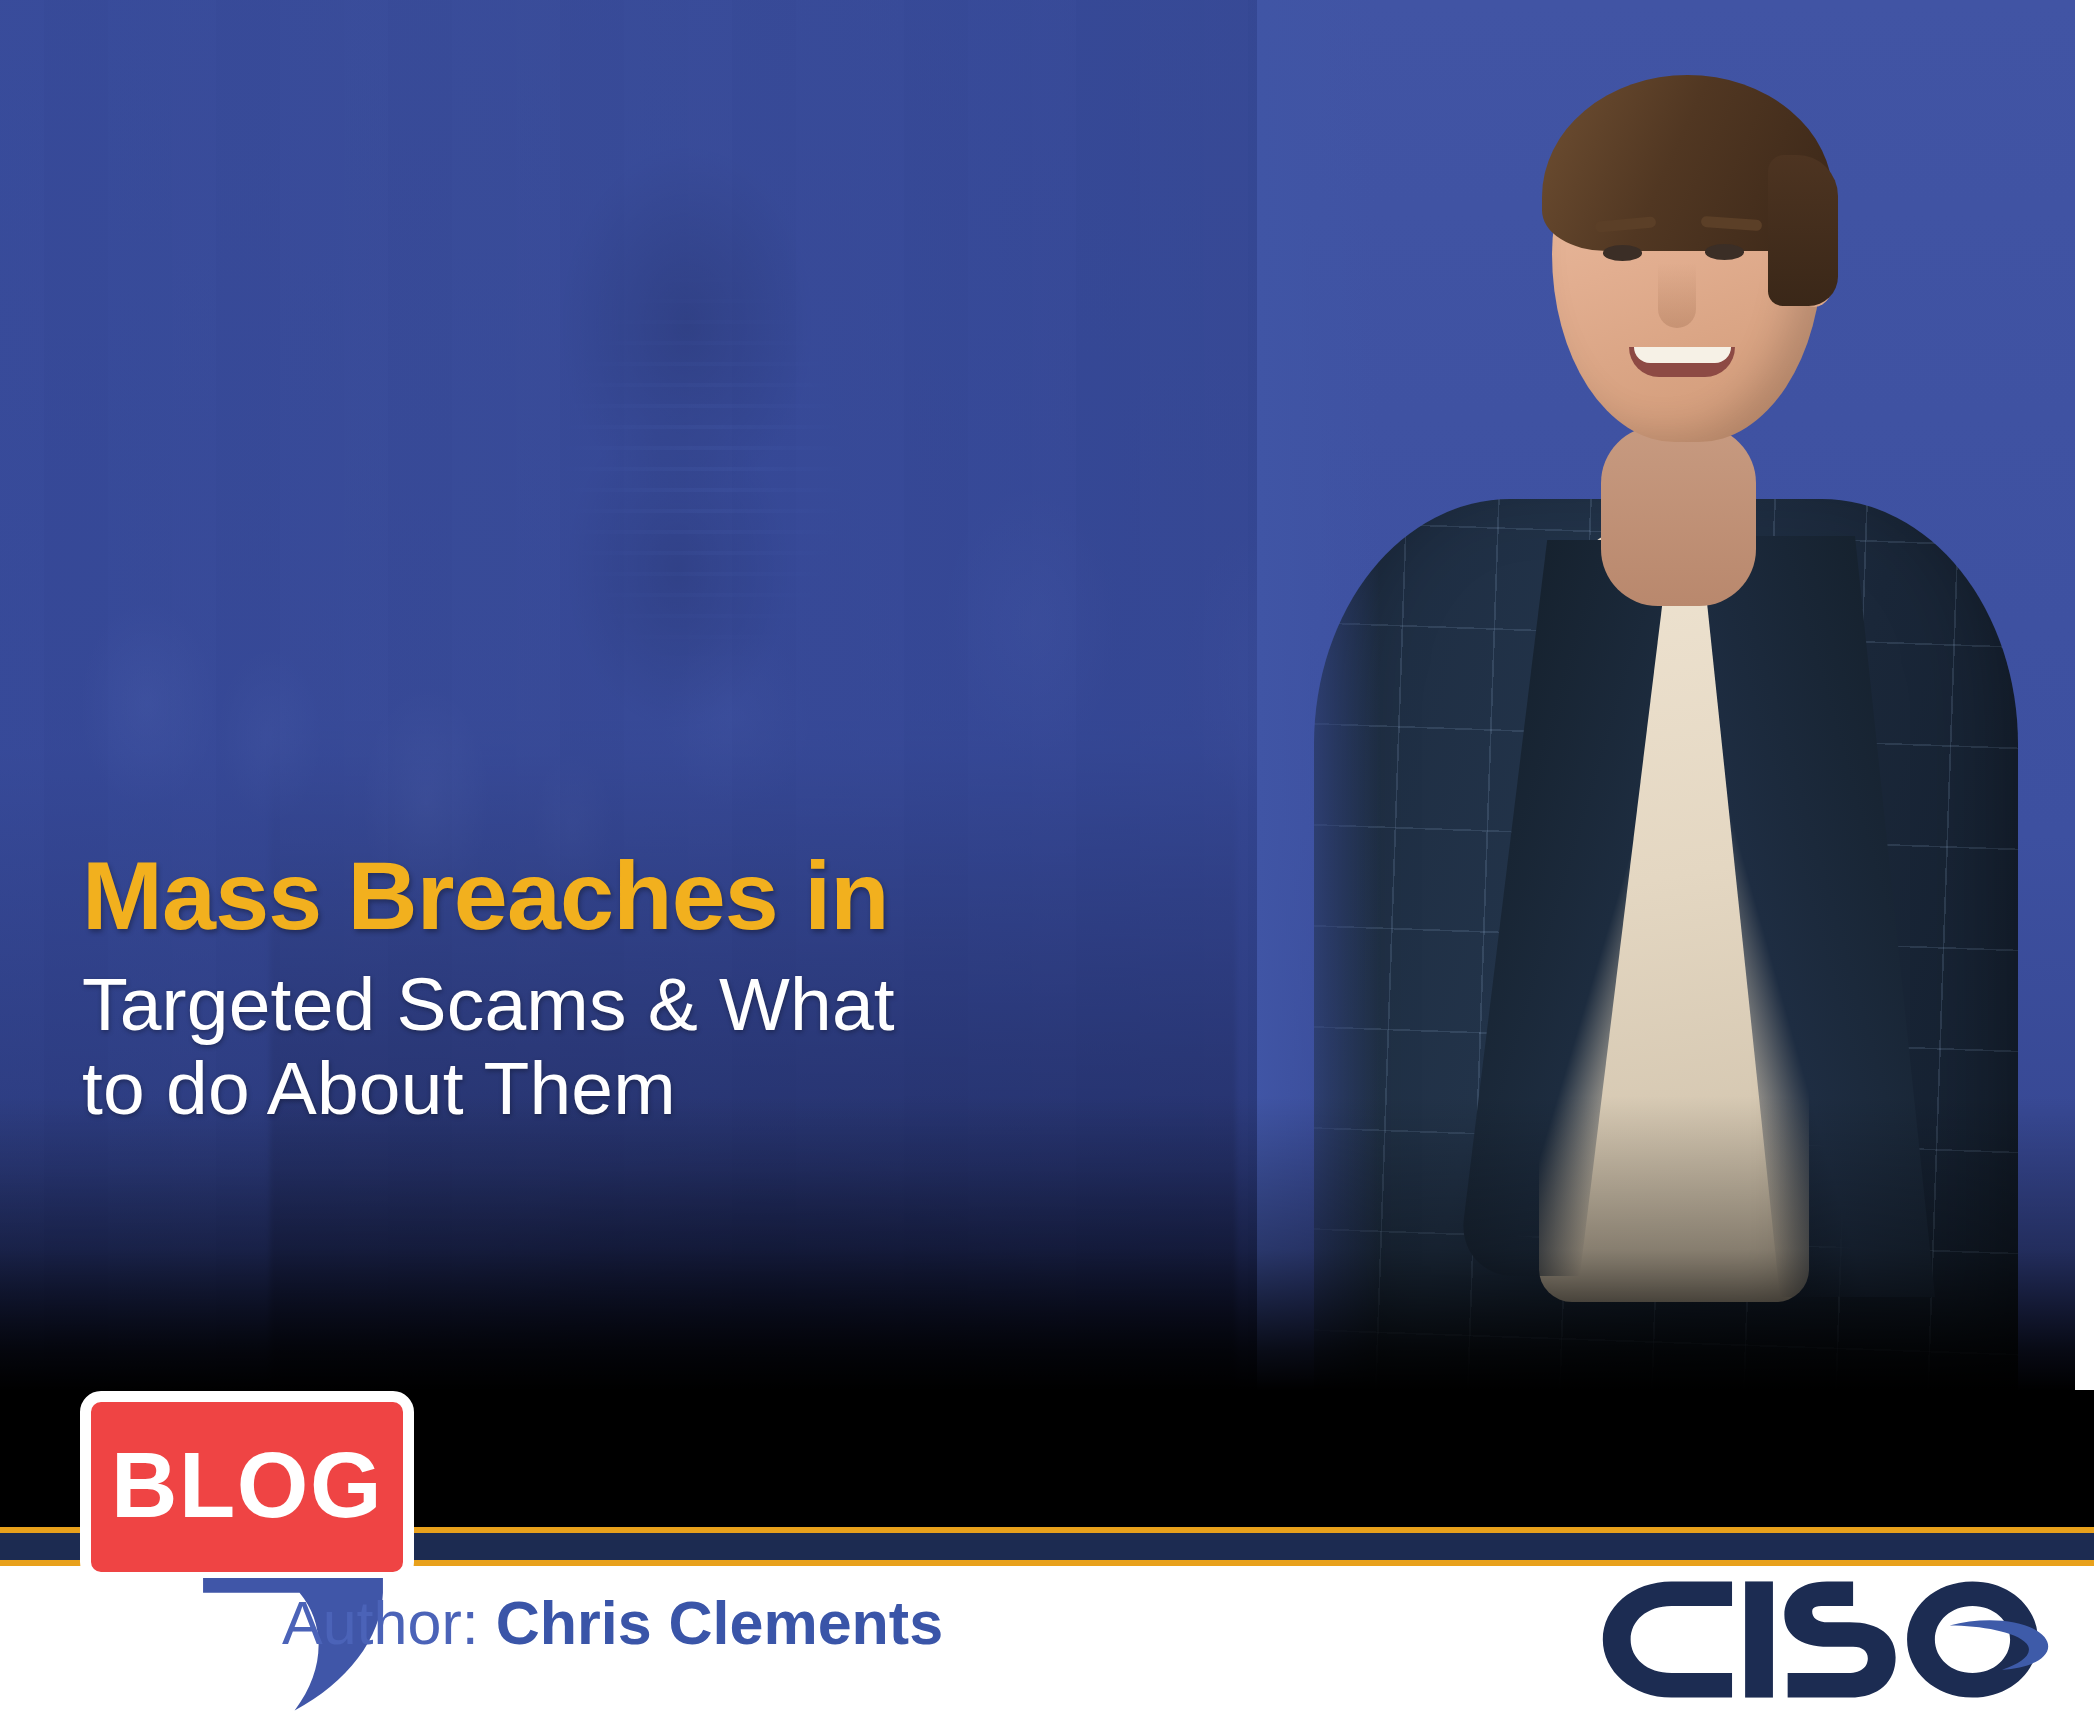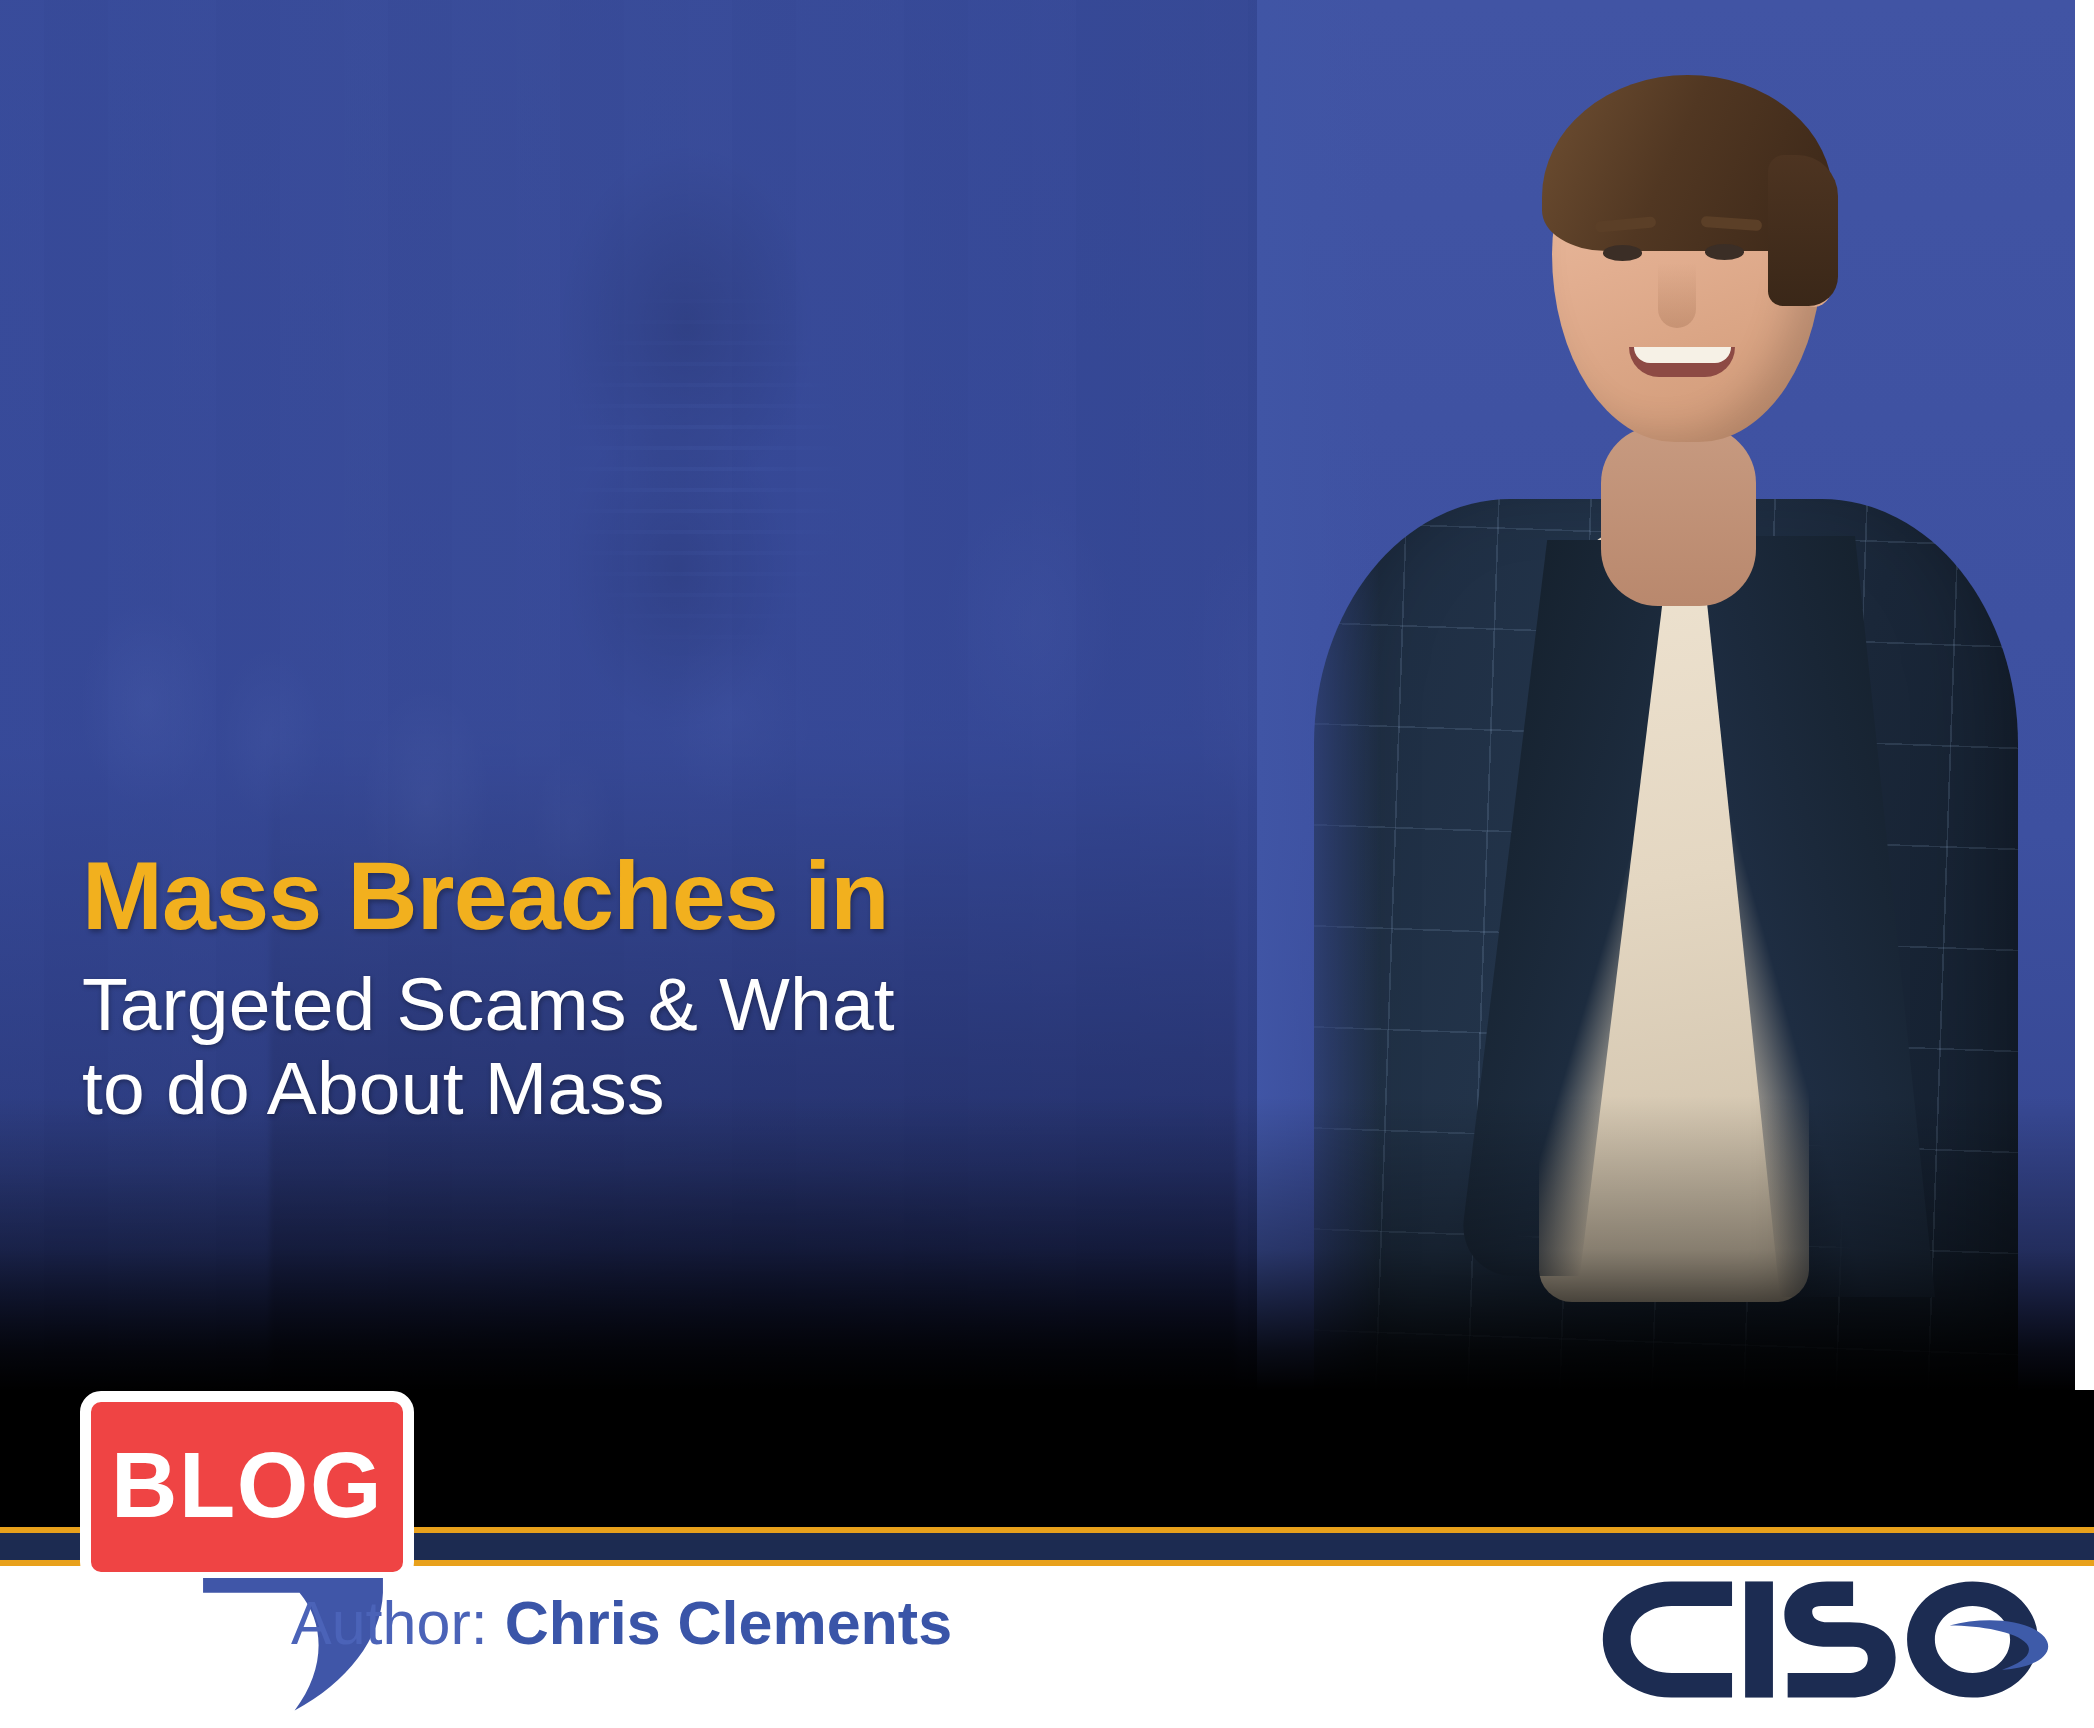--- a/index.html
+++ b/index.html
@@ -274,21 +274,21 @@
     font-size:92px;
     font-weight:bold;
     letter-spacing:1.6px;
     line-height:1;
     margin-top:-3.3px;
   }
   .blog-tail { position:absolute; left:123px; top:187px; width:180px; height:139px; }
 
   
   .author {
-    position:absolute; left:291px; top:1593px;
+    position:absolute; left:282px; top:1593px;
     font-size:61px;
     line-height:1;
     white-space:nowrap;
   }
   .author-label { color:#4B63B8; font-weight:normal; }
   .author-name  { color:#3A55A8; font-weight:bold; }
 
   
   .ciso-logo { position:absolute; right:44px; top:1578px; width:458px; height:123px; }
 </style>
@@ -329,21 +329,21 @@
     </div>
 
     <div class="hero-fade"></div>
 
     <div class="title-block">
       <div class="title">
         <div>Mass Breaches in</div>
       </div>
       <div class="subtitle">
         <div>Targeted Scams &amp; What</div>
-        <div>to do About Mass</div>
+        <div>to do About Them</div>
       </div>
     </div>
   </div>
 
   <div class="black-band"></div>
 
   <div class="stripe-wrap">
     <div class="gold-top"></div>
     <div class="navy-stripe"></div>
     <div class="gold-bot"></div>

